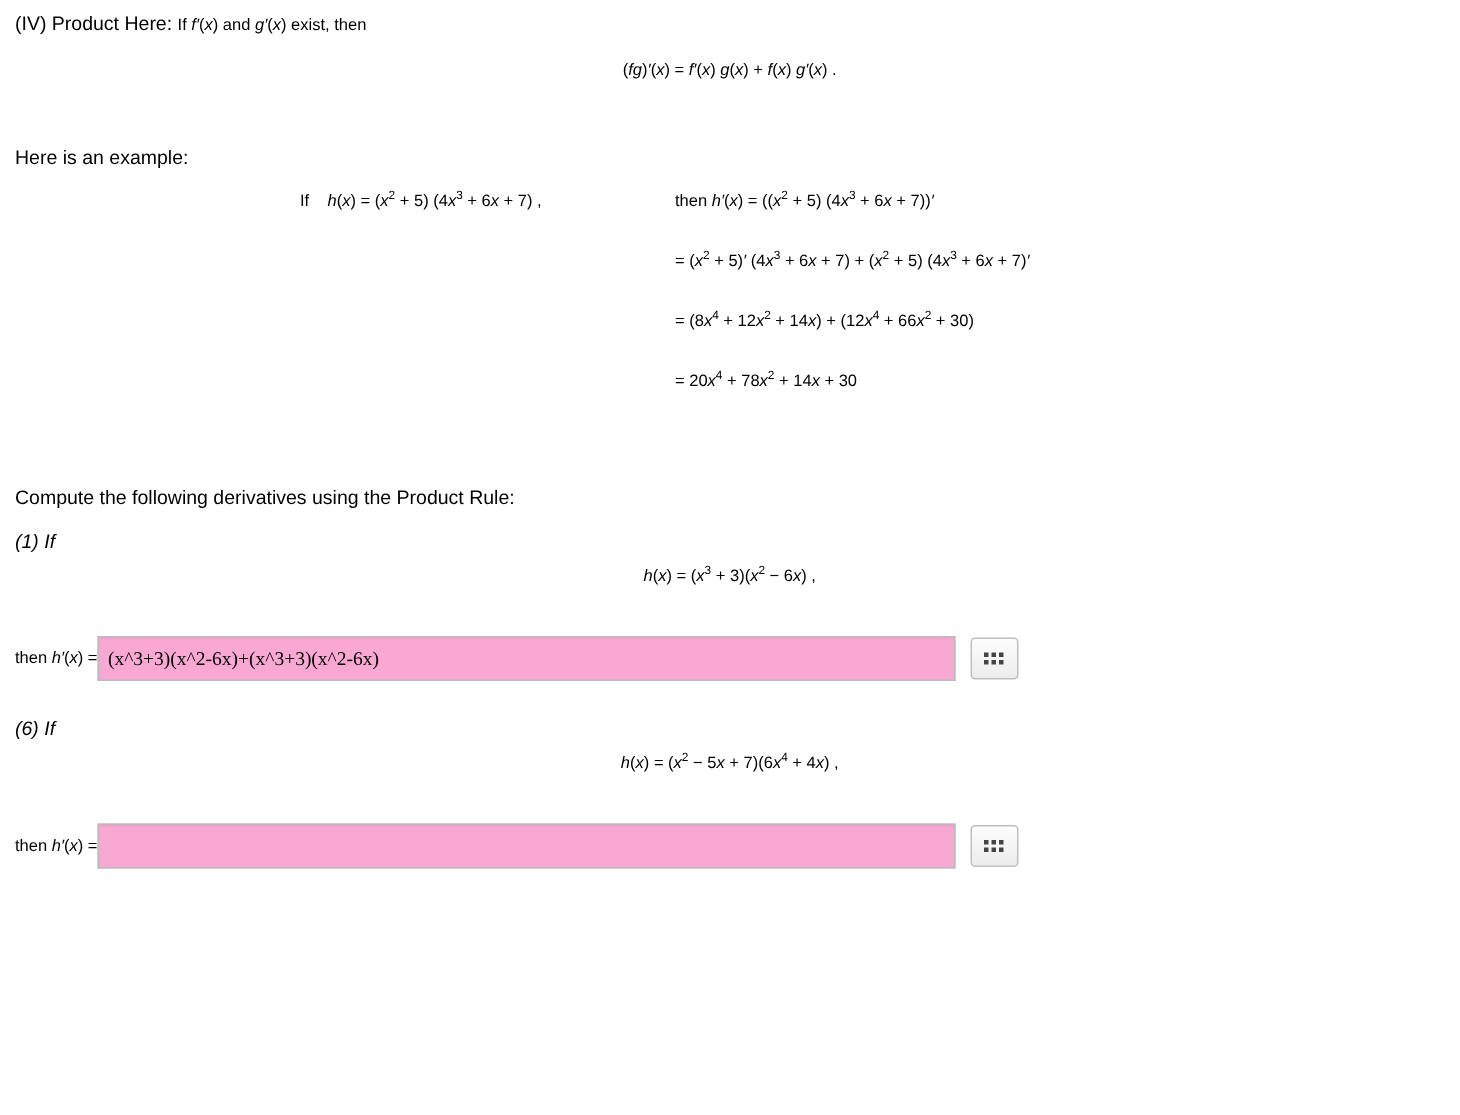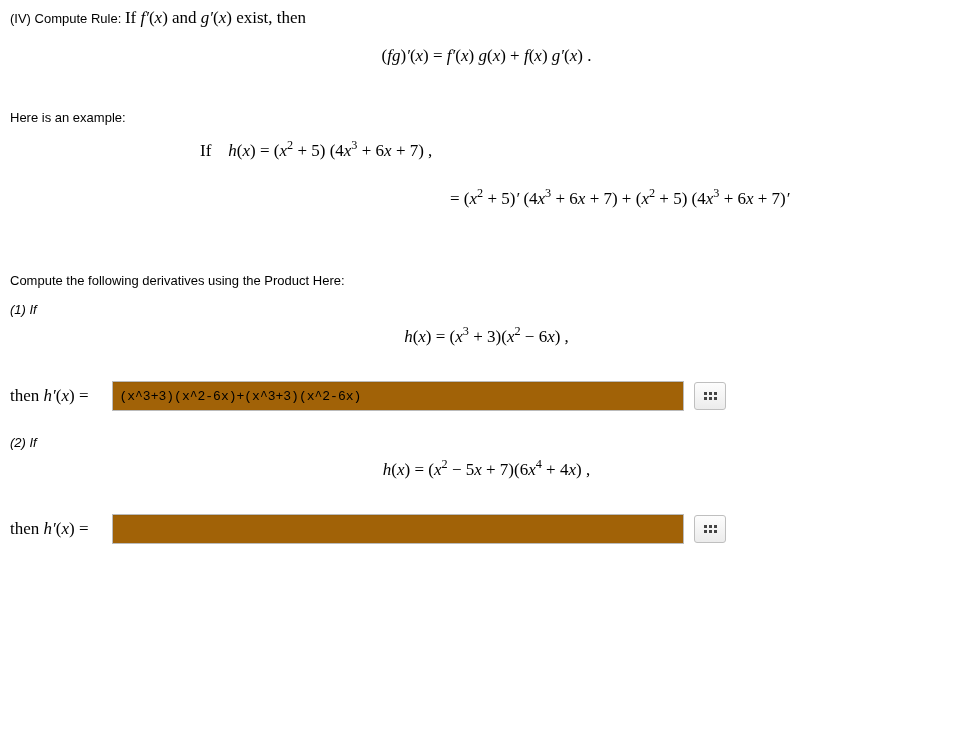--- a/index.html
+++ b/index.html
@@ -5,22 +5,22 @@
   body {
     font-family: Arial, Helvetica, sans-serif;
     font-size: 13px;
     color: #000;
     background: #fff;
     margin: 0;
     padding: 8px 10px;
     width: 953px;
   }
   .math {
-    font-family: Liberation Serif, serif;
-    font-size: 17px;
+    font-family: Liberation Sans, sans-serif;
+    font-size: 11px;
   }
   .math i { font-style: italic; }
   .section-heading {
     margin: 0 0 18px 0;
   }
   .rule-formula {
     text-align: center;
     margin: 4px 0 44px 0;
   }
   .example-intro {
@@ -57,33 +57,33 @@
   .centered-eq {
     text-align: center;
     margin: 8px 0 34px 0;
   }
   .answer-row {
     display: flex;
     align-items: center;
     margin: 0 0 24px 0;
   }
   .answer-row .label {
-    margin-right: 24px;
+    margin-right: 0;
     white-space: nowrap;
   }
   .answer-row input[type="text"] {
     width: 558px;
     height: 24px;
     padding: 2px 6px;
     font-size: 13px;
-    font-family: Liberation Mono, monospace;
+    font-family: Liberation Serif, serif;
     border: 1px solid #bbb;
     border-radius: 0;
     box-shadow: inset 0 1px 1px rgba(0,0,0,0.06);
-    background: #a16207;
+    background: #f9a8d4;
   }
   .answer-row .hint-btn {
     width: 30px;
     height: 26px;
     margin-left: 10px;
     border: 1px solid #bfbfbf;
     background: linear-gradient(#fdfdfd,#ececec);
     border-radius: 3px;
     display: flex;
     align-items: center;
@@ -100,58 +100,61 @@
     width: 3px;
     height: 3px;
     background: #444;
   }
   sup { font-size: 0.72em; vertical-align: super; line-height: 0; }
 </style>
 </head>
 <body>
 
 <div class="section-heading">
-  <span>(IV) Compute Rule: </span>
+  <span>(IV) Product Here: </span>
   <span class="math">If <i>f′</i>(<i>x</i>) and <i>g′</i>(<i>x</i>) exist, then</span>
 </div>
 
 <div class="rule-formula math">(<i>fg</i>)<i>′</i>(<i>x</i>) = <i>f′</i>(<i>x</i>) <i>g</i>(<i>x</i>) + <i>f</i>(<i>x</i>) <i>g′</i>(<i>x</i>) .</div>
 
 <div class="example-intro">Here is an example:</div>
 
 <div class="example-block">
   <div class="example-line">
     <div class="leftcol math">
       <span>If</span>&nbsp;&nbsp;&nbsp;
       <span><i>h</i>(<i>x</i>) = (<i>x</i><sup>2</sup> + 5) (4<i>x</i><sup>3</sup> + 6<i>x</i> + 7) ,</span>
     </div>
+    <div class="rightcol math">then <i>h′</i>(<i>x</i>) = ((<i>x</i><sup>2</sup> + 5) (4<i>x</i><sup>3</sup> + 6<i>x</i> + 7))<i>′</i></div>
   </div>
   <div class="indent-line math">= (<i>x</i><sup>2</sup> + 5)<i>′</i> (4<i>x</i><sup>3</sup> + 6<i>x</i> + 7) + (<i>x</i><sup>2</sup> + 5) (4<i>x</i><sup>3</sup> + 6<i>x</i> + 7)<i>′</i></div>
+  <div class="indent-line math">= (8<i>x</i><sup>4</sup> + 12<i>x</i><sup>2</sup> + 14<i>x</i>) + (12<i>x</i><sup>4</sup> + 66<i>x</i><sup>2</sup> + 30)</div>
+  <div class="indent-line math">= 20<i>x</i><sup>4</sup> + 78<i>x</i><sup>2</sup> + 14<i>x</i> + 30</div>
 </div>
 
-<div class="prompt-line">Compute the following derivatives using the Product Here:</div>
+<div class="prompt-line">Compute the following derivatives using the Product Rule:</div>
 
 <div class="q-num">(1) If</div>
 <div class="centered-eq math"><i>h</i>(<i>x</i>) = (<i>x</i><sup>3</sup> + 3)(<i>x</i><sup>2</sup> − 6<i>x</i>) ,</div>
 <div class="answer-row">
   <span class="label math">then <i>h′</i>(<i>x</i>) = </span>
   <input type="text" value="(x^3+3)(x^2-6x)+(x^3+3)(x^2-6x)" style="">
   <div class="hint-btn">
     <div class="grid-icon">
       <span></span>
         <span></span>
         <span></span>
         <span></span>
         <span></span>
         <span></span>
     </div>
   </div>
 </div>
 
-<div class="q-num">(2) If</div>
+<div class="q-num">(6) If</div>
 <div class="centered-eq math"><i>h</i>(<i>x</i>) = (<i>x</i><sup>2</sup> − 5<i>x</i> + 7)(6<i>x</i><sup>4</sup> + 4<i>x</i>) ,</div>
 <div class="answer-row" style="margin-bottom:4px;">
   <span class="label math">then <i>h′</i>(<i>x</i>) = </span>
   <input type="text" value="" style="">
   <div class="hint-btn">
     <div class="grid-icon">
       <span></span>
         <span></span>
         <span></span>
         <span></span>

